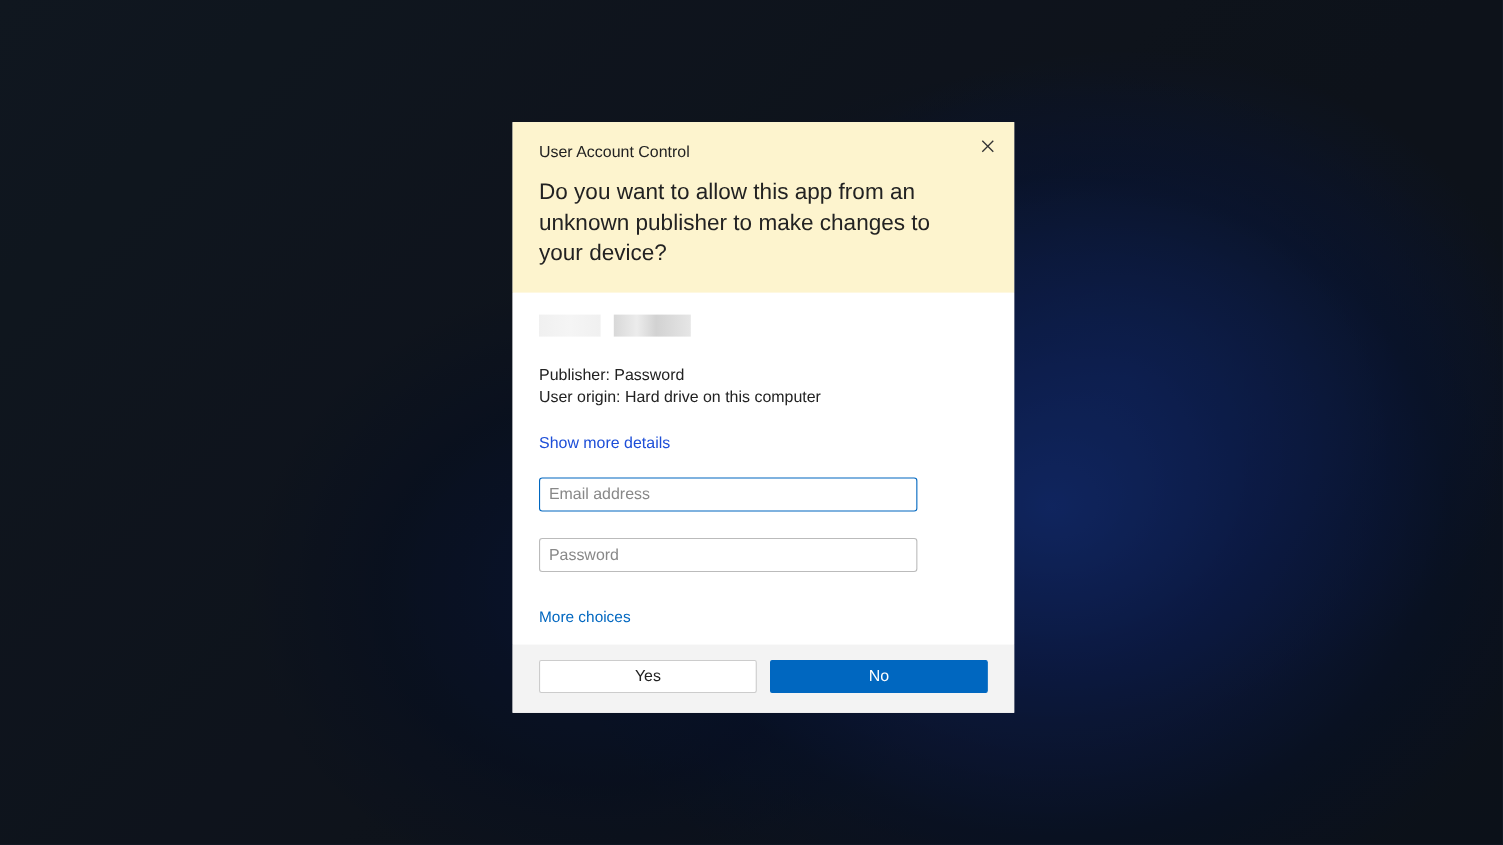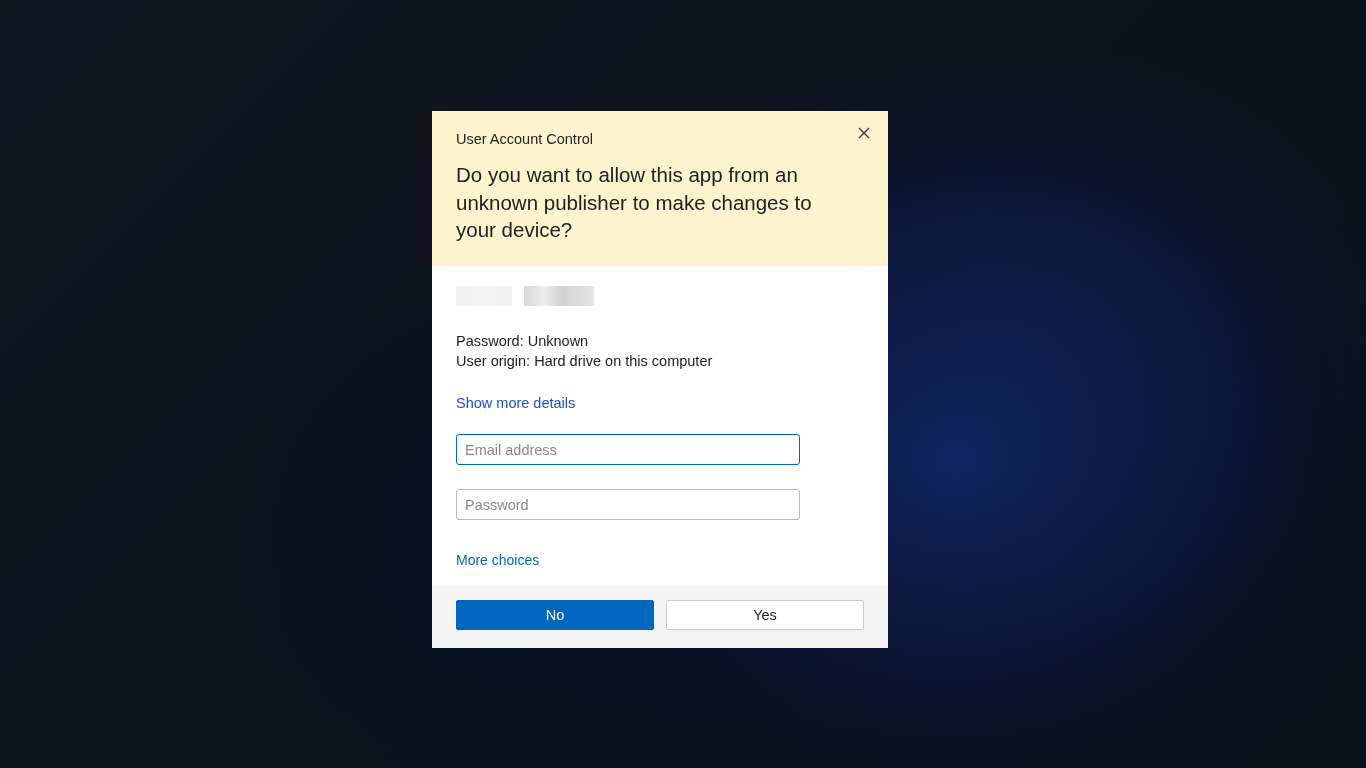--- a/index.html
+++ b/index.html
@@ -20,21 +20,21 @@
         radial-gradient(ellipse 500px 400px at 75% 45%, rgba(40,90,200,0.6) 0%, rgba(20,50,130,0.3) 50%, transparent 75%),
         linear-gradient(135deg, #1e2a3a 0%, #1a2332 50%, #151f2e 100%);
     }
     .dim-overlay {
       position: absolute;
       inset: 0;
       background: rgba(0,0,0,0.45);
     }
     .dialog {
       position: absolute;
-      left: 432px;
+      left: 466px;
       top: 111px;
       width: 456px;
       background: #fff;
       display: flex;
       flex-direction: column;
     }
     .dialog-header {
       background: #fdf4ce;
       padding: 20px 24px 22px 24px;
       position: relative;
@@ -168,30 +168,30 @@
     </div>
     <div class="prompt">Do you want to allow this app from an unknown publisher to make changes to your device?</div>
   </div>
 
   <div class="body">
     <div class="redacted-row">
       <div class="redacted-a"></div>
       <div class="redacted-b"></div>
     </div>
 
-    <div class="info-line">Password: Unknown</div>
+    <div class="info-line">Publisher: Password</div>
     <div class="info-line">User origin: Hard drive on this computer</div>
 
     <a class="details-link">Show more details</a>
 
 
     <input type="text" class="input-field input-email" placeholder="Email address" style="">
 
     <input type="password" class="input-field input-password" placeholder="Password" style="">
 
     <a class="more-choices">More choices</a>
   </div>
 
   <div class="footer">
+    <button class="btn">Yes</button>
     <button class="btn btn-primary">No</button>
-    <button class="btn">Yes</button>
   </div>
 </div>
 
 </body></html>

